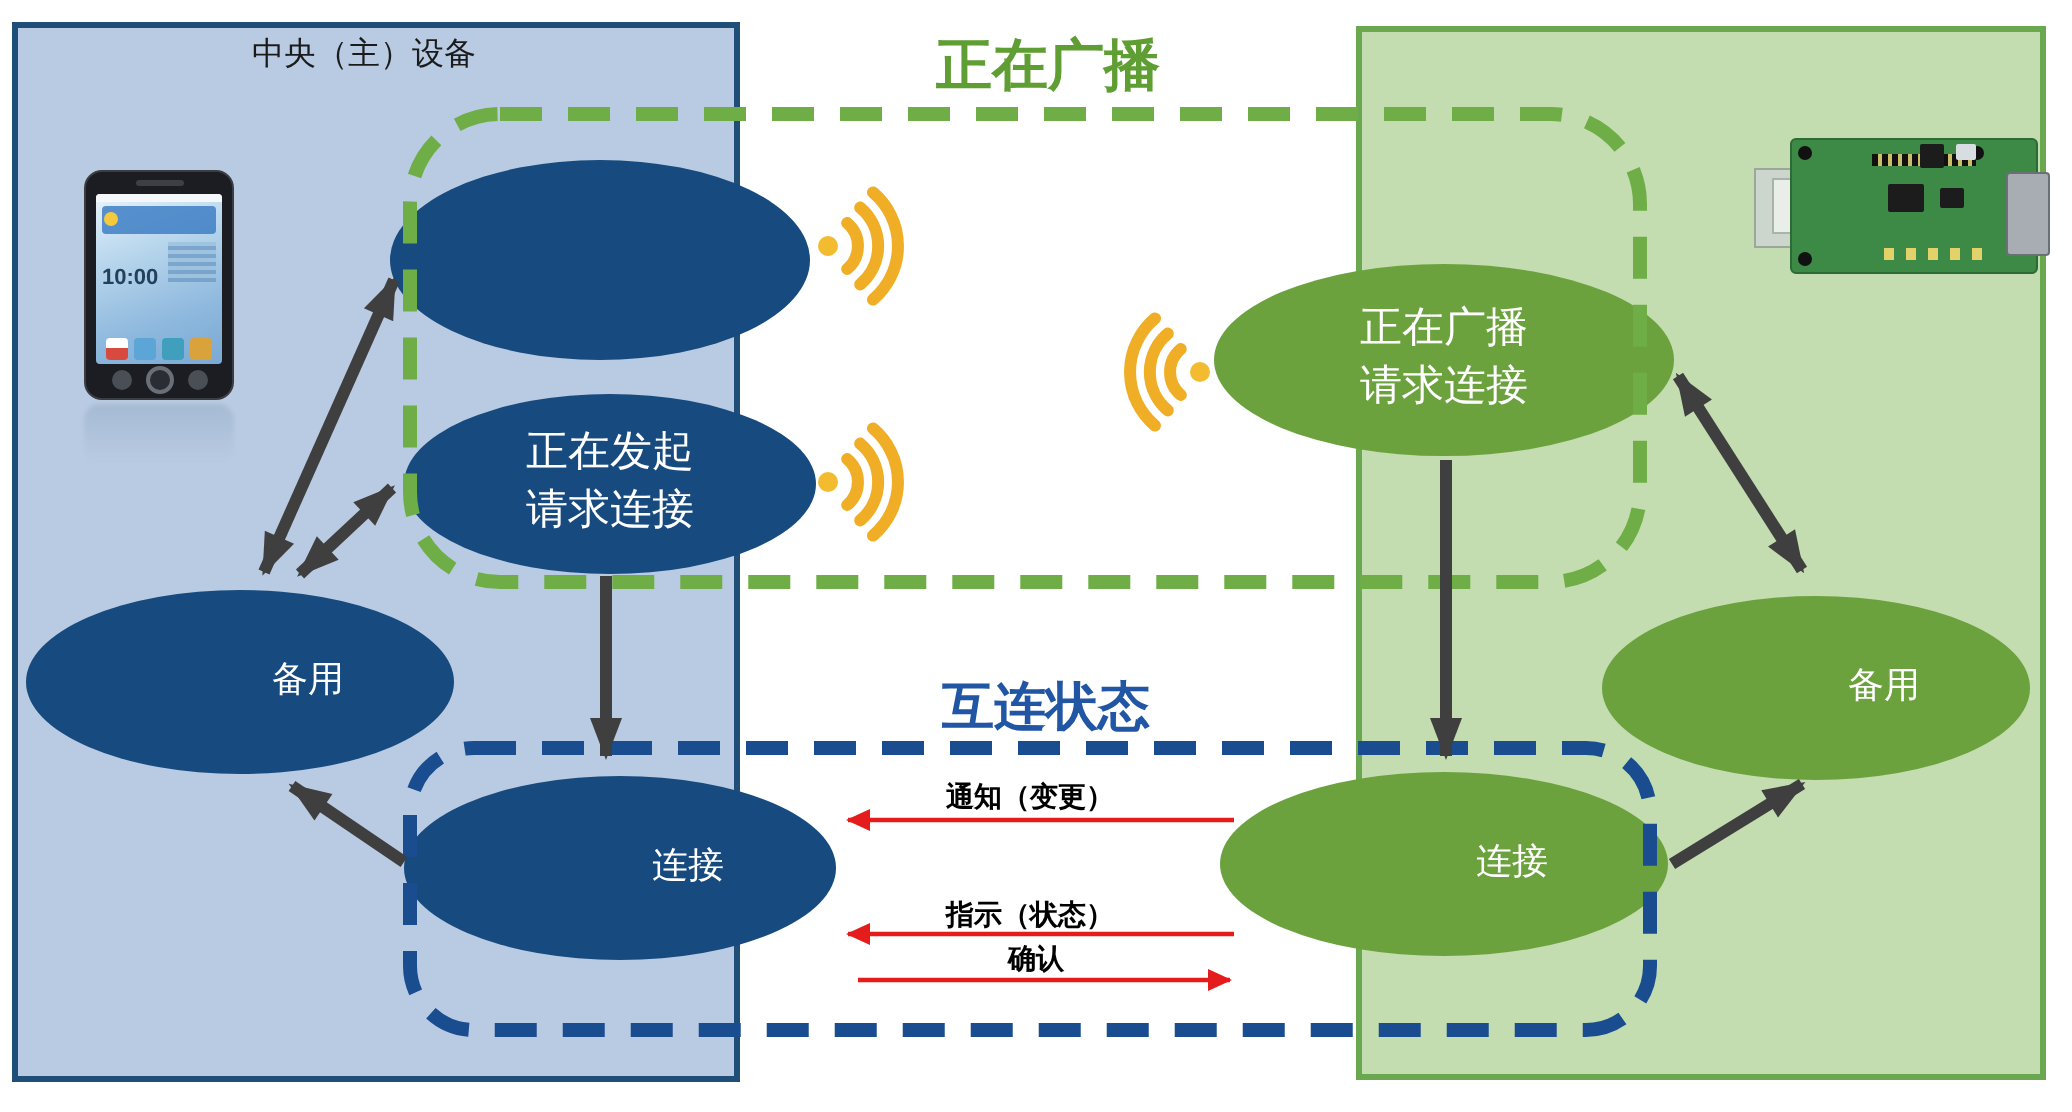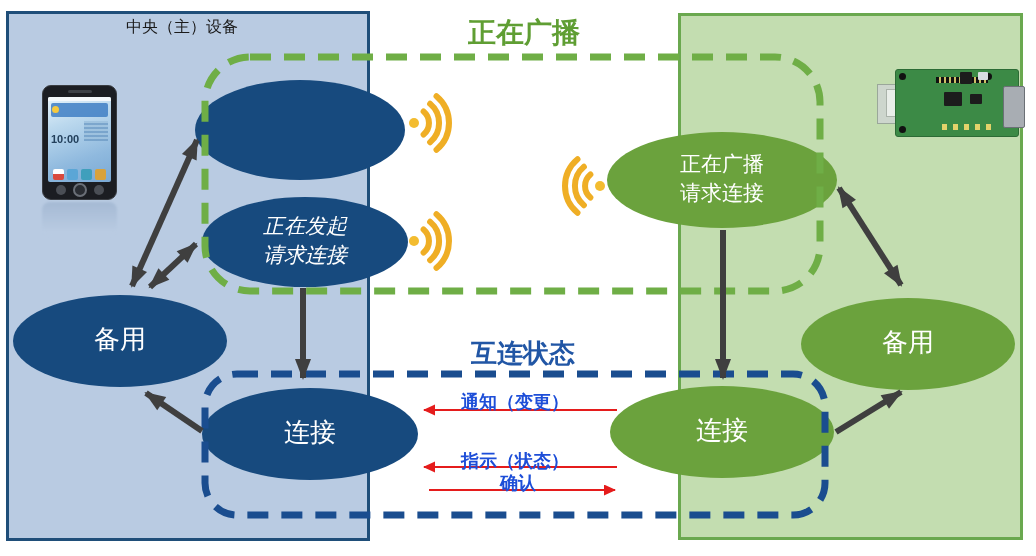--- a/index.html
+++ b/index.html
@@ -20,25 +20,25 @@
     font-family:"Liberation Serif","DejaVu Serif",serif;font-weight:bold;
   }
   .group-title.broadcast{color:#5f9e33;font-size:28px;}
   .group-title.interconnect{color:#2156a5;font-size:26px;}
 
   .state-label{
     position:absolute;transform:translate(-50%,-50%);color:#ffffff;text-align:center;
     font-family:"Liberation Serif","DejaVu Serif",serif;
     white-space:pre-line;font-size:21px;line-height:1.4;
   }
-  .state-label.single{font-size:26px;}
+  .state-label.single{font-size:18px;margin-left:34px;}
 
   .msg-label{
     position:absolute;transform:translateX(-50%);white-space:nowrap;
-    color:#1d4ed8;font-size:18px;font-weight:bold;
+    color:#000000;font-size:14px;font-weight:bold;
     font-family:"Liberation Sans","DejaVu Sans",sans-serif;
   }
 
   svg.overlay{position:absolute;left:0;top:0;pointer-events:none;}
 
   
   .phone{position:absolute;left:42px;top:85px;width:75px;height:115px;}
   .phone .body{position:absolute;inset:0;background:#1b1d22;border:1px solid #3a3d42;border-radius:9px;}
   .phone .speaker{position:absolute;left:26px;top:5px;width:24px;height:3px;background:#3c4046;border-radius:2px;}
   .phone .screen{position:absolute;left:6px;top:12px;right:6px;bottom:18px;border-radius:2px;
@@ -182,21 +182,21 @@
         <path d="M 16.1,-19.2 A 25,25 0 0 1 16.1,19.2"></path>
         <path d="M 22.5,-26.8 A 35,35 0 0 1 22.5,26.8"></path>
       </g>
     </g>
   </svg>
 
   <div class="title" style="left:182px;top:17px;">中央（主）设备</div>
   <div class="group-title broadcast" style="left:524px;top:14px;">正在广播</div>
   <div class="group-title interconnect" style="left:523px;top:336px;font-family:Liberation Serif, serif;">互连状态</div>
 
-  <div class="state-label" style="left:305px;top:241px;font-style:italic;">正在发起
+  <div class="state-label" style="left:305px;top:241px;">正在发起
 请求连接</div>
   <div class="state-label single" style="left:120px;top:340px;">备用</div>
   <div class="state-label single" style="left:310px;top:433px;">连接</div>
   <div class="state-label" style="left:722px;top:179px;">正在广播
 请求连接</div>
   <div class="state-label single" style="left:908px;top:343px;">备用</div>
   <div class="state-label single" style="left:722px;top:431px;">连接</div>
 
   <div class="msg-label" style="left:515px;top:390px;">通知（变更）</div>
   <div class="msg-label" style="left:515px;top:449px;">指示（状态）</div>

